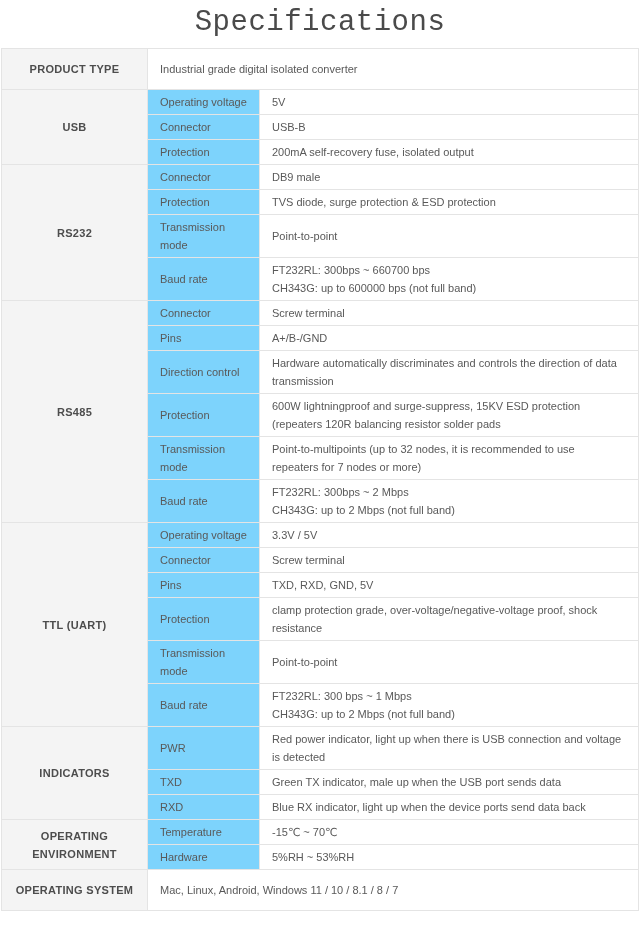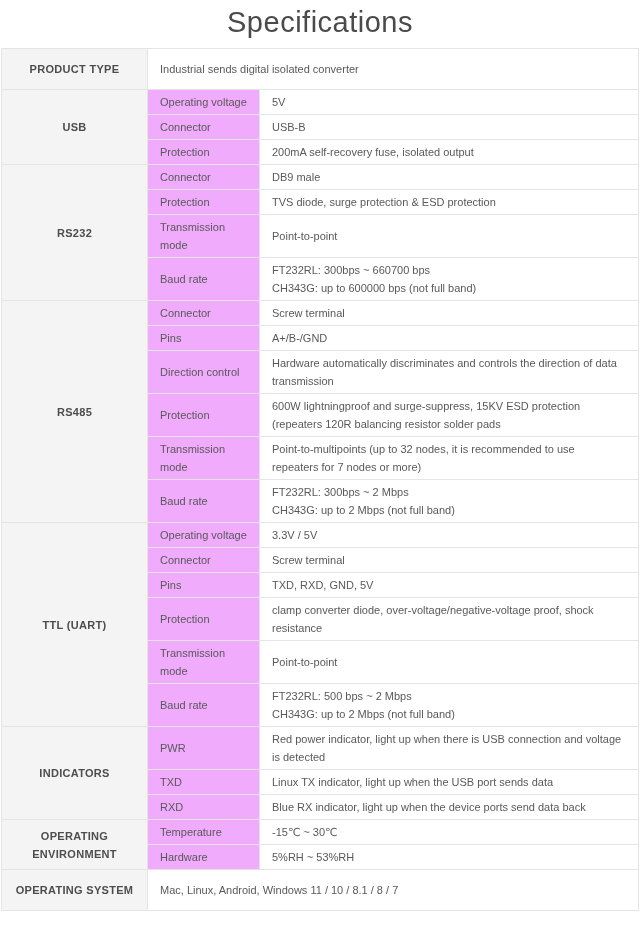--- a/index.html
+++ b/index.html
@@ -14,20 +14,21 @@
     min-height: 927px;
     box-sizing: border-box;
   }
   h1.page-title {
     margin: 6px 0 9px 0;
     text-align: center;
     font-size: 29px;
     font-weight: 400;
     color: #4a4a4a;
     letter-spacing: 0.5px;
+    font-family: Liberation Mono, monospace;
   }
   table.specs {
     border-collapse: collapse;
     width: 638px;
     margin-left: 1px;
     table-layout: fixed;
   }
   col.c-cat  { width: 146px; }
   col.c-prop { width: 112px; }
   td {
@@ -41,21 +42,21 @@
   }
   td.cat {
     background: #f4f4f4;
     font-weight: 700;
     text-align: center;
     color: #4d4d4d;
     letter-spacing: 0.3px;
     padding: 3px 8px;
   }
   td.prop {
-    background: #f0abfc;
+    background: #7dd3fc;
     padding: 3px 6px 3px 12px;
   }
   td.val {
     background: #ffffff;
     padding: 3px 14px 3px 12px;
   }
   td.val.tall {
     padding-top: 11px;
     padding-bottom: 11px;
   }
@@ -69,21 +70,21 @@
   <table class="specs">
     <colgroup>
       <col class="c-cat">
       <col class="c-prop">
       <col class="c-val">
     </colgroup>
     <tbody>
         <tr>
           <td class="cat" rowspan="1">PRODUCT TYPE</td>
           <td class="val tall" colspan="2">
-            <span class="val-line">Industrial sends digital isolated converter</span>
+            <span class="val-line">Industrial grade digital isolated converter</span>
           </td>
         </tr>
         <tr>
           <td class="cat" rowspan="3">USB</td>
           <td class="prop">Operating voltage</td>
           <td class="val">
             <span class="val-line">5V</span>
           </td>
         </tr>
         <tr>
@@ -177,60 +178,60 @@
         </tr>
         <tr>
           <td class="prop">Pins</td>
           <td class="val">
             <span class="val-line">TXD, RXD, GND, 5V</span>
           </td>
         </tr>
         <tr>
           <td class="prop">Protection</td>
           <td class="val">
-            <span class="val-line">clamp converter diode, over-voltage/negative-voltage proof, shock resistance</span>
+            <span class="val-line">clamp protection grade, over-voltage/negative-voltage proof, shock resistance</span>
           </td>
         </tr>
         <tr>
           <td class="prop">Transmission mode</td>
           <td class="val">
             <span class="val-line">Point-to-point</span>
           </td>
         </tr>
         <tr>
           <td class="prop">Baud rate</td>
           <td class="val">
-            <span class="val-line">FT232RL: 500 bps ~ 2 Mbps</span>
+            <span class="val-line">FT232RL: 300 bps ~ 1 Mbps</span>
             <span class="val-line">CH343G: up to 2 Mbps (not full band)</span>
           </td>
         </tr>
         <tr>
           <td class="cat" rowspan="3">INDICATORS</td>
           <td class="prop">PWR</td>
           <td class="val">
             <span class="val-line">Red power indicator, light up when there is USB connection and voltage is detected</span>
           </td>
         </tr>
         <tr>
           <td class="prop">TXD</td>
           <td class="val">
-            <span class="val-line">Linux TX indicator, light up when the USB port sends data</span>
+            <span class="val-line">Green TX indicator, male up when the USB port sends data</span>
           </td>
         </tr>
         <tr>
           <td class="prop">RXD</td>
           <td class="val">
             <span class="val-line">Blue RX indicator, light up when the device ports send data back</span>
           </td>
         </tr>
         <tr>
           <td class="cat" rowspan="2">OPERATING ENVIRONMENT</td>
           <td class="prop">Temperature</td>
           <td class="val">
-            <span class="val-line">-15℃ ~ 30℃</span>
+            <span class="val-line">-15℃ ~ 70℃</span>
           </td>
         </tr>
         <tr>
           <td class="prop">Hardware</td>
           <td class="val">
             <span class="val-line">5%RH ~ 53%RH</span>
           </td>
         </tr>
         <tr>
           <td class="cat" rowspan="1">OPERATING SYSTEM</td>

